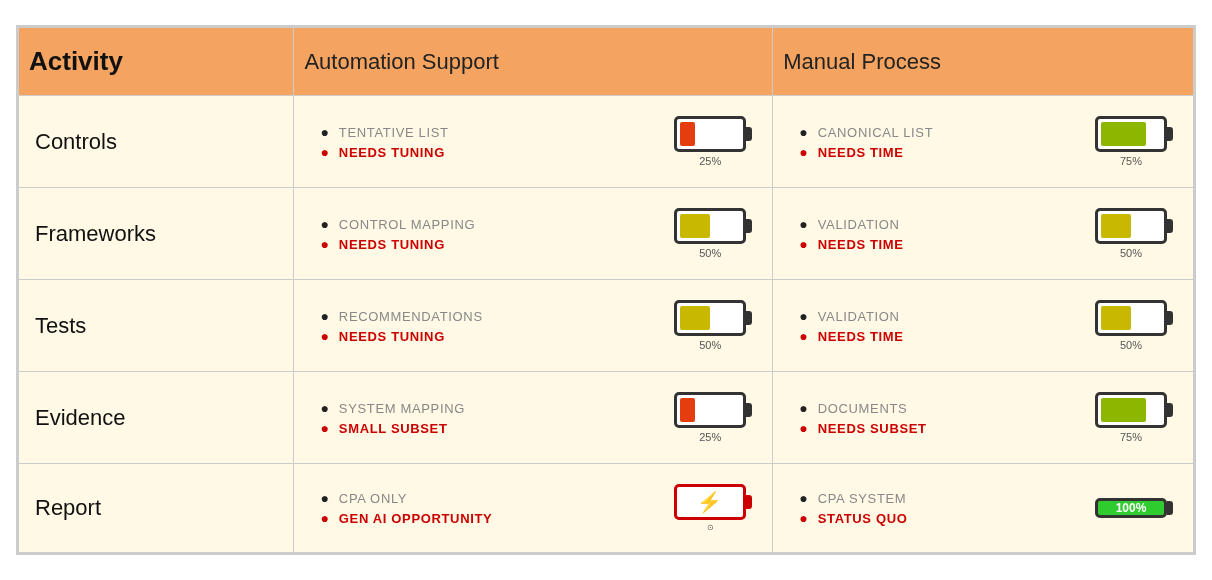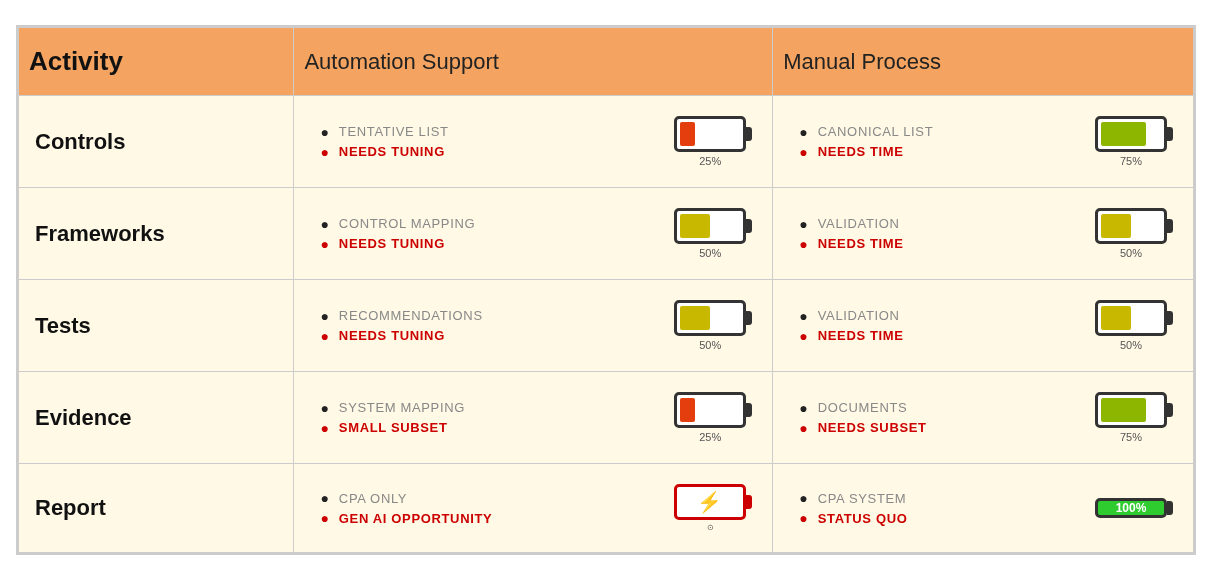--- a/index.html
+++ b/index.html
@@ -39,41 +39,41 @@
       font-size: 26px;
       color: #111;
     }
     tbody td {
       background: #fff9e6;
       vertical-align: middle;
       padding: 12px 10px;
     }
     tbody td.activity-cell {
       font-size: 22px;
-      font-weight: bold;
+      font-weight: normal;
       color: #111;
       padding: 14px 16px;
       min-width: 180px;
       background: #fff9e6;
     }
     .cell-content {
       display: flex;
       align-items: center;
       justify-content: space-between;
       padding: 8px 16px;
     }
     .bullet-list {
       list-style: none;
       padding: 0;
       margin: 0;
       flex: 1;
     }
     .bullet-list li {
       display: flex;
-      align-items: center;
+      align-items: flex-end;
       margin: 4px 0;
       font-size: 13px;
     }
     .bullet-list li::before {
       content: '●';
       margin-right: 10px;
       font-size: 14px;
       color: #222;
       flex-shrink: 0;
     }

